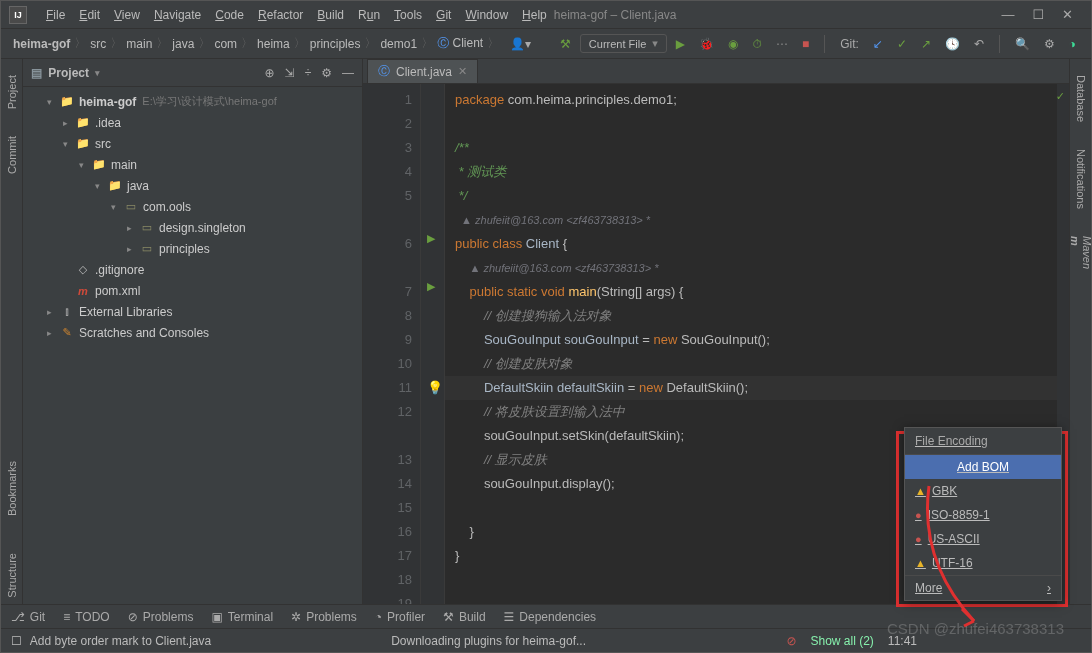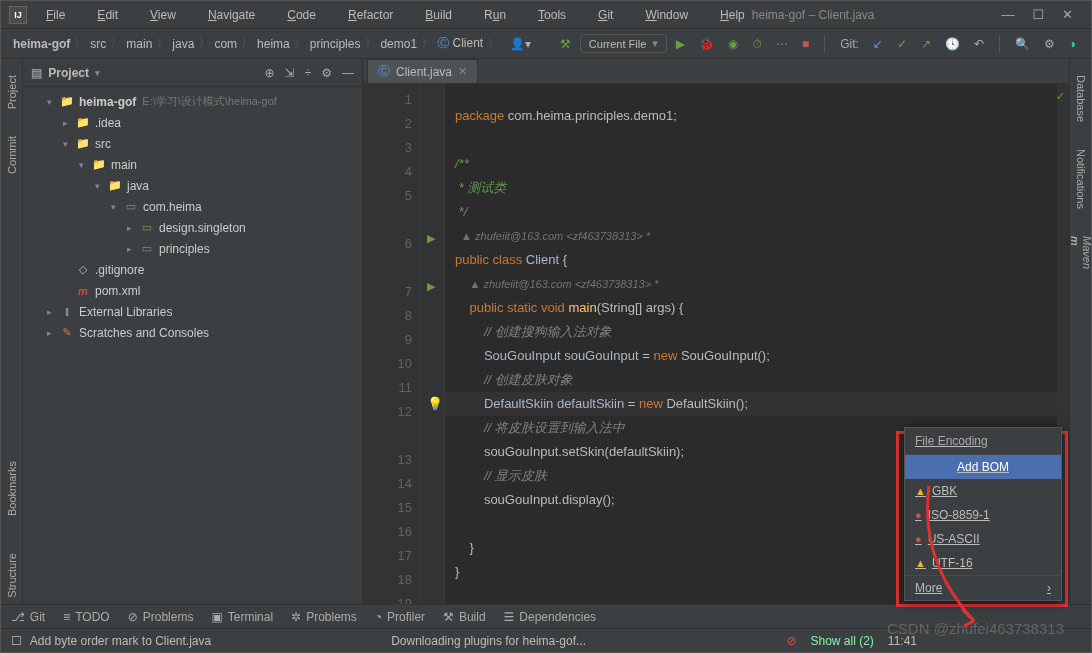--- a/index.html
+++ b/index.html
@@ -1,20 +1,20 @@
 <!DOCTYPE html>
 <html><head>
 <meta charset="utf-8">
 <style>
 * { margin: 0; padding: 0; box-sizing: border-box; font-family: "Segoe UI", Arial, sans-serif; }
 body { background: #3c3f41; color: #bbbbbb; font-size: 12px; width: 1092px; height: 653px; overflow: hidden; position: relative; }
 .window { width: 100%; height: 100%; display: flex; flex-direction: column; border: 1px solid #555; }
 .titlebar { height: 28px; background: #3c3f41; display: flex; align-items: center; padding: 0 8px; border-bottom: 1px solid #323232; }
 .app-icon { width: 18px; height: 18px; background: #4a4a4a; border: 1px solid #666; margin-right: 12px; display: flex; align-items: center; justify-content: center; font-size: 9px; font-weight: bold; color: #fff; }
-.menu { display: flex; gap: 18px; }
+.menu { display: flex; gap: 0; }
 .menu-item { padding: 2px 7px; cursor: pointer; }
 .menu-item u { text-decoration: underline; }
 .title-center { flex: 1; text-align: left; color: #888; font-size: 12px; }
 .win-controls { display: flex; gap: 18px; margin-right: 10px; color: #aaa; }
 .win-controls span { cursor: pointer; font-size: 13px; }
 .toolbar { height: 30px; background: #3c3f41; display: flex; align-items: center; padding: 0 10px; border-bottom: 1px solid #323232; gap: 4px; }
 .bc-item { color: #bbb; padding: 0 2px; cursor: pointer; }
 .bc-sep { color: #666; margin: 0 2px; }
 .tb-sep { width: 1px; height: 18px; background: #555; margin: 0 6px; }
 .tb-btn { padding: 2px 5px; cursor: pointer; color: #aaa; }
@@ -43,21 +43,21 @@
 .tree-label { color: #ccc; }
 .tree-path { color: #777; margin-left: 6px; font-size: 11px; }
 .editor-area { flex: 1; display: flex; flex-direction: column; background: #2b2b2b; }
 .editor-tabs { height: 28px; background: #3c3f41; display: flex; align-items: flex-end; border-bottom: 1px solid #323232; padding-left: 4px; }
 .editor-tab { background: #4e5254; border: 1px solid #323232; border-bottom: none; padding: 4px 10px; display: flex; align-items: center; gap: 6px; font-size: 12px; height: 24px; }
 .editor-tab .close { color: #888; cursor: pointer; font-size: 11px; }
 .editor-body { flex: 1; display: flex; background: #2b2b2b; position: relative; }
 .gutter { width: 58px; background: #313335; text-align: right; padding: 4px 8px 4px 4px; color: #606366; font-family: Consolas, monospace; font-size: 13px; line-height: 24px; border-right: 1px solid #3a3a3a; }
 .gutter2 { width: 24px; background: #313335; border-right: 1px solid #3a3a3a; position: relative; }
 .run-marker { position: absolute; left: 6px; color: #6a9e3f; font-size: 11px; }
-.code { flex: 1; padding: 20px 10px; font-family: Consolas, monospace; font-size: 13px; line-height: 24px; white-space: pre; }
+.code { flex: 1; padding: 4px 10px; font-family: Consolas, monospace; font-size: 13px; line-height: 24px; white-space: pre; }
 .kw { color: #cc7832; }
 .com { color: #808080; font-style: italic; }
 .doc { color: #629755; font-style: italic; }
 .cls { color: #a9b7c6; }
 .fn { color: #ffc66d; }
 .var { color: #a9b7c6; }
 .bulb { position: absolute; left: -18px; color: #e8b428; font-size: 13px; }
 .author { color: #72737a; font-size: 11px; font-style: italic; }
 .editor-annotations { width: 12px; background: #313335; }
 .check-icon { position: absolute; top: 6px; right: 4px; color: #6a9e3f; font-size: 11px; }
@@ -202,21 +202,21 @@
             <span class="tree-label">main</span>
           </div>
           <div class="tree-row" style="padding-left: 72px;">
             <span class="chev">▾</span>
             <span class="icon folder-blue">📁</span>
             <span class="tree-label">java</span>
           </div>
           <div class="tree-row" style="padding-left: 88px;">
             <span class="chev">▾</span>
             <span class="icon " style="color:#8a8a66">▭</span>
-            <span class="tree-label">com.heima</span>
+            <span class="tree-label">com.ools</span>
           </div>
           <div class="tree-row" style="padding-left: 104px;">
             <span class="chev">▸</span>
             <span class="icon " style="color:#8a8a66">▭</span>
             <span class="tree-label">design.singleton</span>
           </div>
           <div class="tree-row" style="padding-left: 104px;">
             <span class="chev">▸</span>
             <span class="icon " style="color:#8a8a66">▭</span>
             <span class="tree-label">principles</span>

